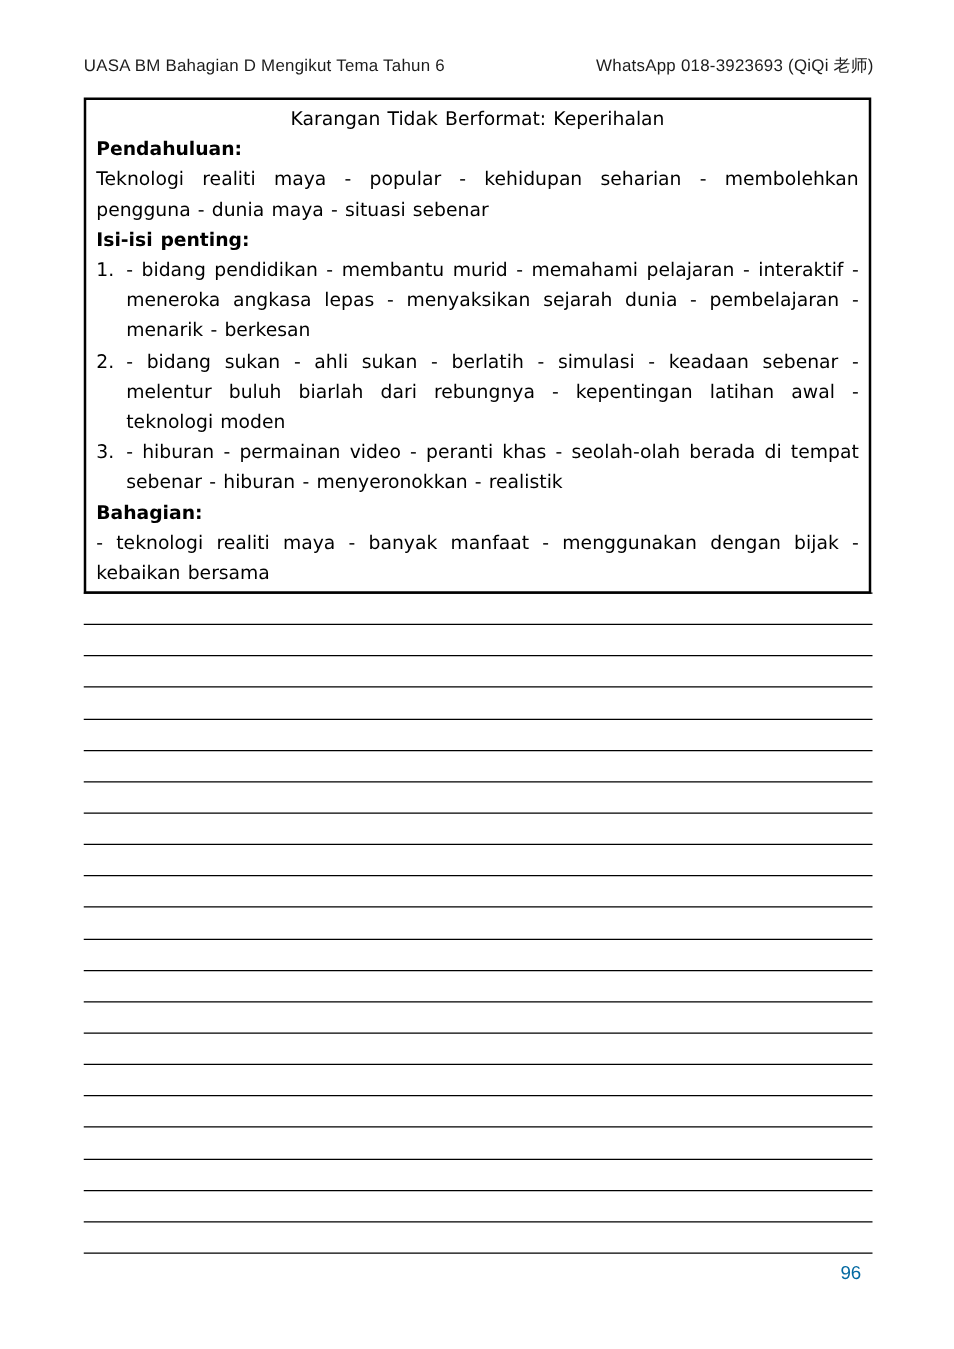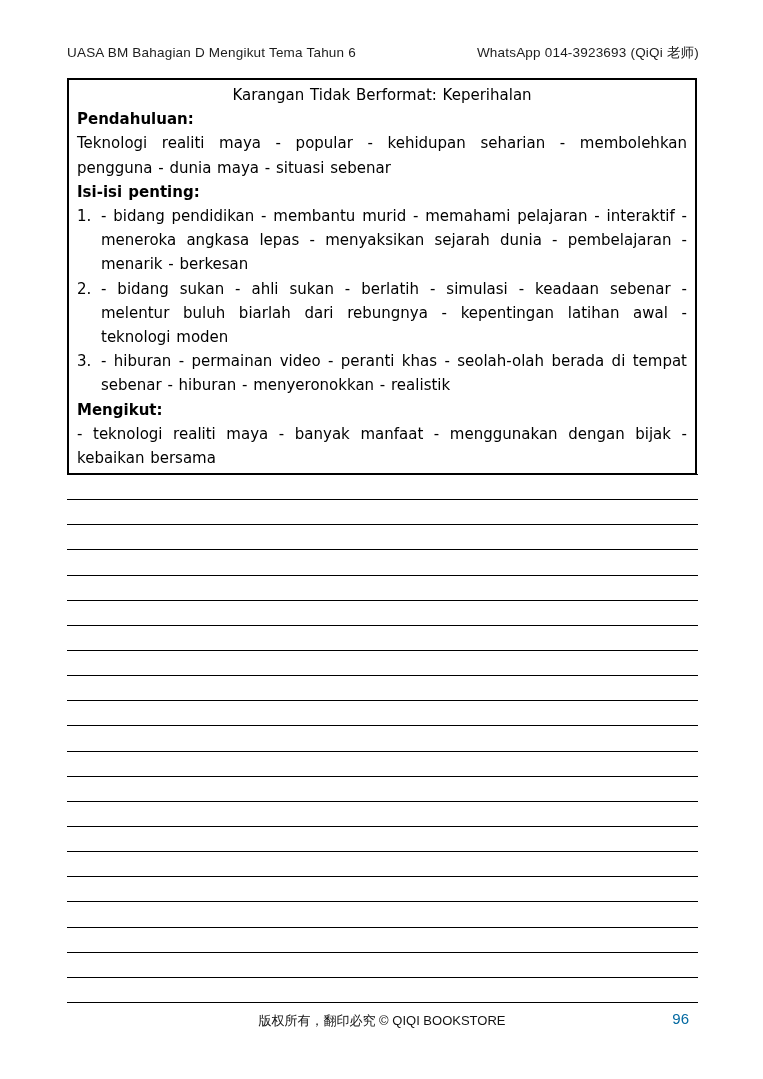--- a/index.html
+++ b/index.html
@@ -52,21 +52,21 @@
     font-family:"Liberation Sans", sans-serif;
   }
 </style>
 </head>
 <body>
 
 <div class="page">
 
   <div class="header">
     <span>UASA BM Bahagian D Mengikut Tema Tahun 6</span>
-    <span>WhatsApp 014-3923693 (QiQi 老师)</span>
+    <span>WhatsApp 018-3923693 (QiQi 老师)</span>
   </div>
 
   <div class="outline-box">
     <div class="box-title">Karangan Tidak Berformat: Keperihalan</div>
 
     <div class="sec-heading">Pendahuluan:</div>
     <div class="body-text">Teknologi realiti maya - popular - kehidupan seharian - membolehkan pengguna - dunia maya - situasi sebenar</div>
 
     <div class="sec-heading">Isi-isi penting:</div>
 
@@ -76,21 +76,21 @@
     </div>
     <div class="list-item">
       <span class="item-num">2.</span>
       <span class="item-text">- bidang sukan - ahli sukan - berlatih - simulasi - keadaan sebenar - melentur buluh biarlah dari rebungnya - kepentingan latihan awal - teknologi moden</span>
     </div>
     <div class="list-item">
       <span class="item-num">3.</span>
       <span class="item-text">- hiburan - permainan video - peranti khas - seolah-olah berada di tempat sebenar - hiburan - menyeronokkan - realistik</span>
     </div>
 
-    <div class="sec-heading">Mengikut:</div>
+    <div class="sec-heading">Bahagian:</div>
     <div class="body-text">- teknologi realiti maya - banyak manfaat - menggunakan dengan bijak - kebaikan bersama</div>
   </div>
 
   <div class="writing-lines" id="writing-lines">
       <div class="wline" style="top: 0px;"></div>
       <div class="wline" style="top: 25.14px;"></div>
       <div class="wline" style="top: 50.28px;"></div>
       <div class="wline" style="top: 75.42px;"></div>
       <div class="wline" style="top: 100.56px;"></div>
       <div class="wline" style="top: 125.7px;"></div>
@@ -105,18 +105,15 @@
       <div class="wline" style="top: 351.96px;"></div>
       <div class="wline" style="top: 377.1px;"></div>
       <div class="wline" style="top: 402.24px;"></div>
       <div class="wline" style="top: 427.38px;"></div>
       <div class="wline" style="top: 452.52px;"></div>
       <div class="wline" style="top: 477.66px;"></div>
       <div class="wline" style="top: 502.8px;"></div>
       <div class="wline" style="top: 527.94px;"></div>
     </div>
 
-  <div class="footer-copy">
-    <span class="latin">版权所有，翻印必究 © QIQI BOOKSTORE</span>
-  </div>
   <div class="page-num">96</div>
 
 </div>
 
 </body></html>

